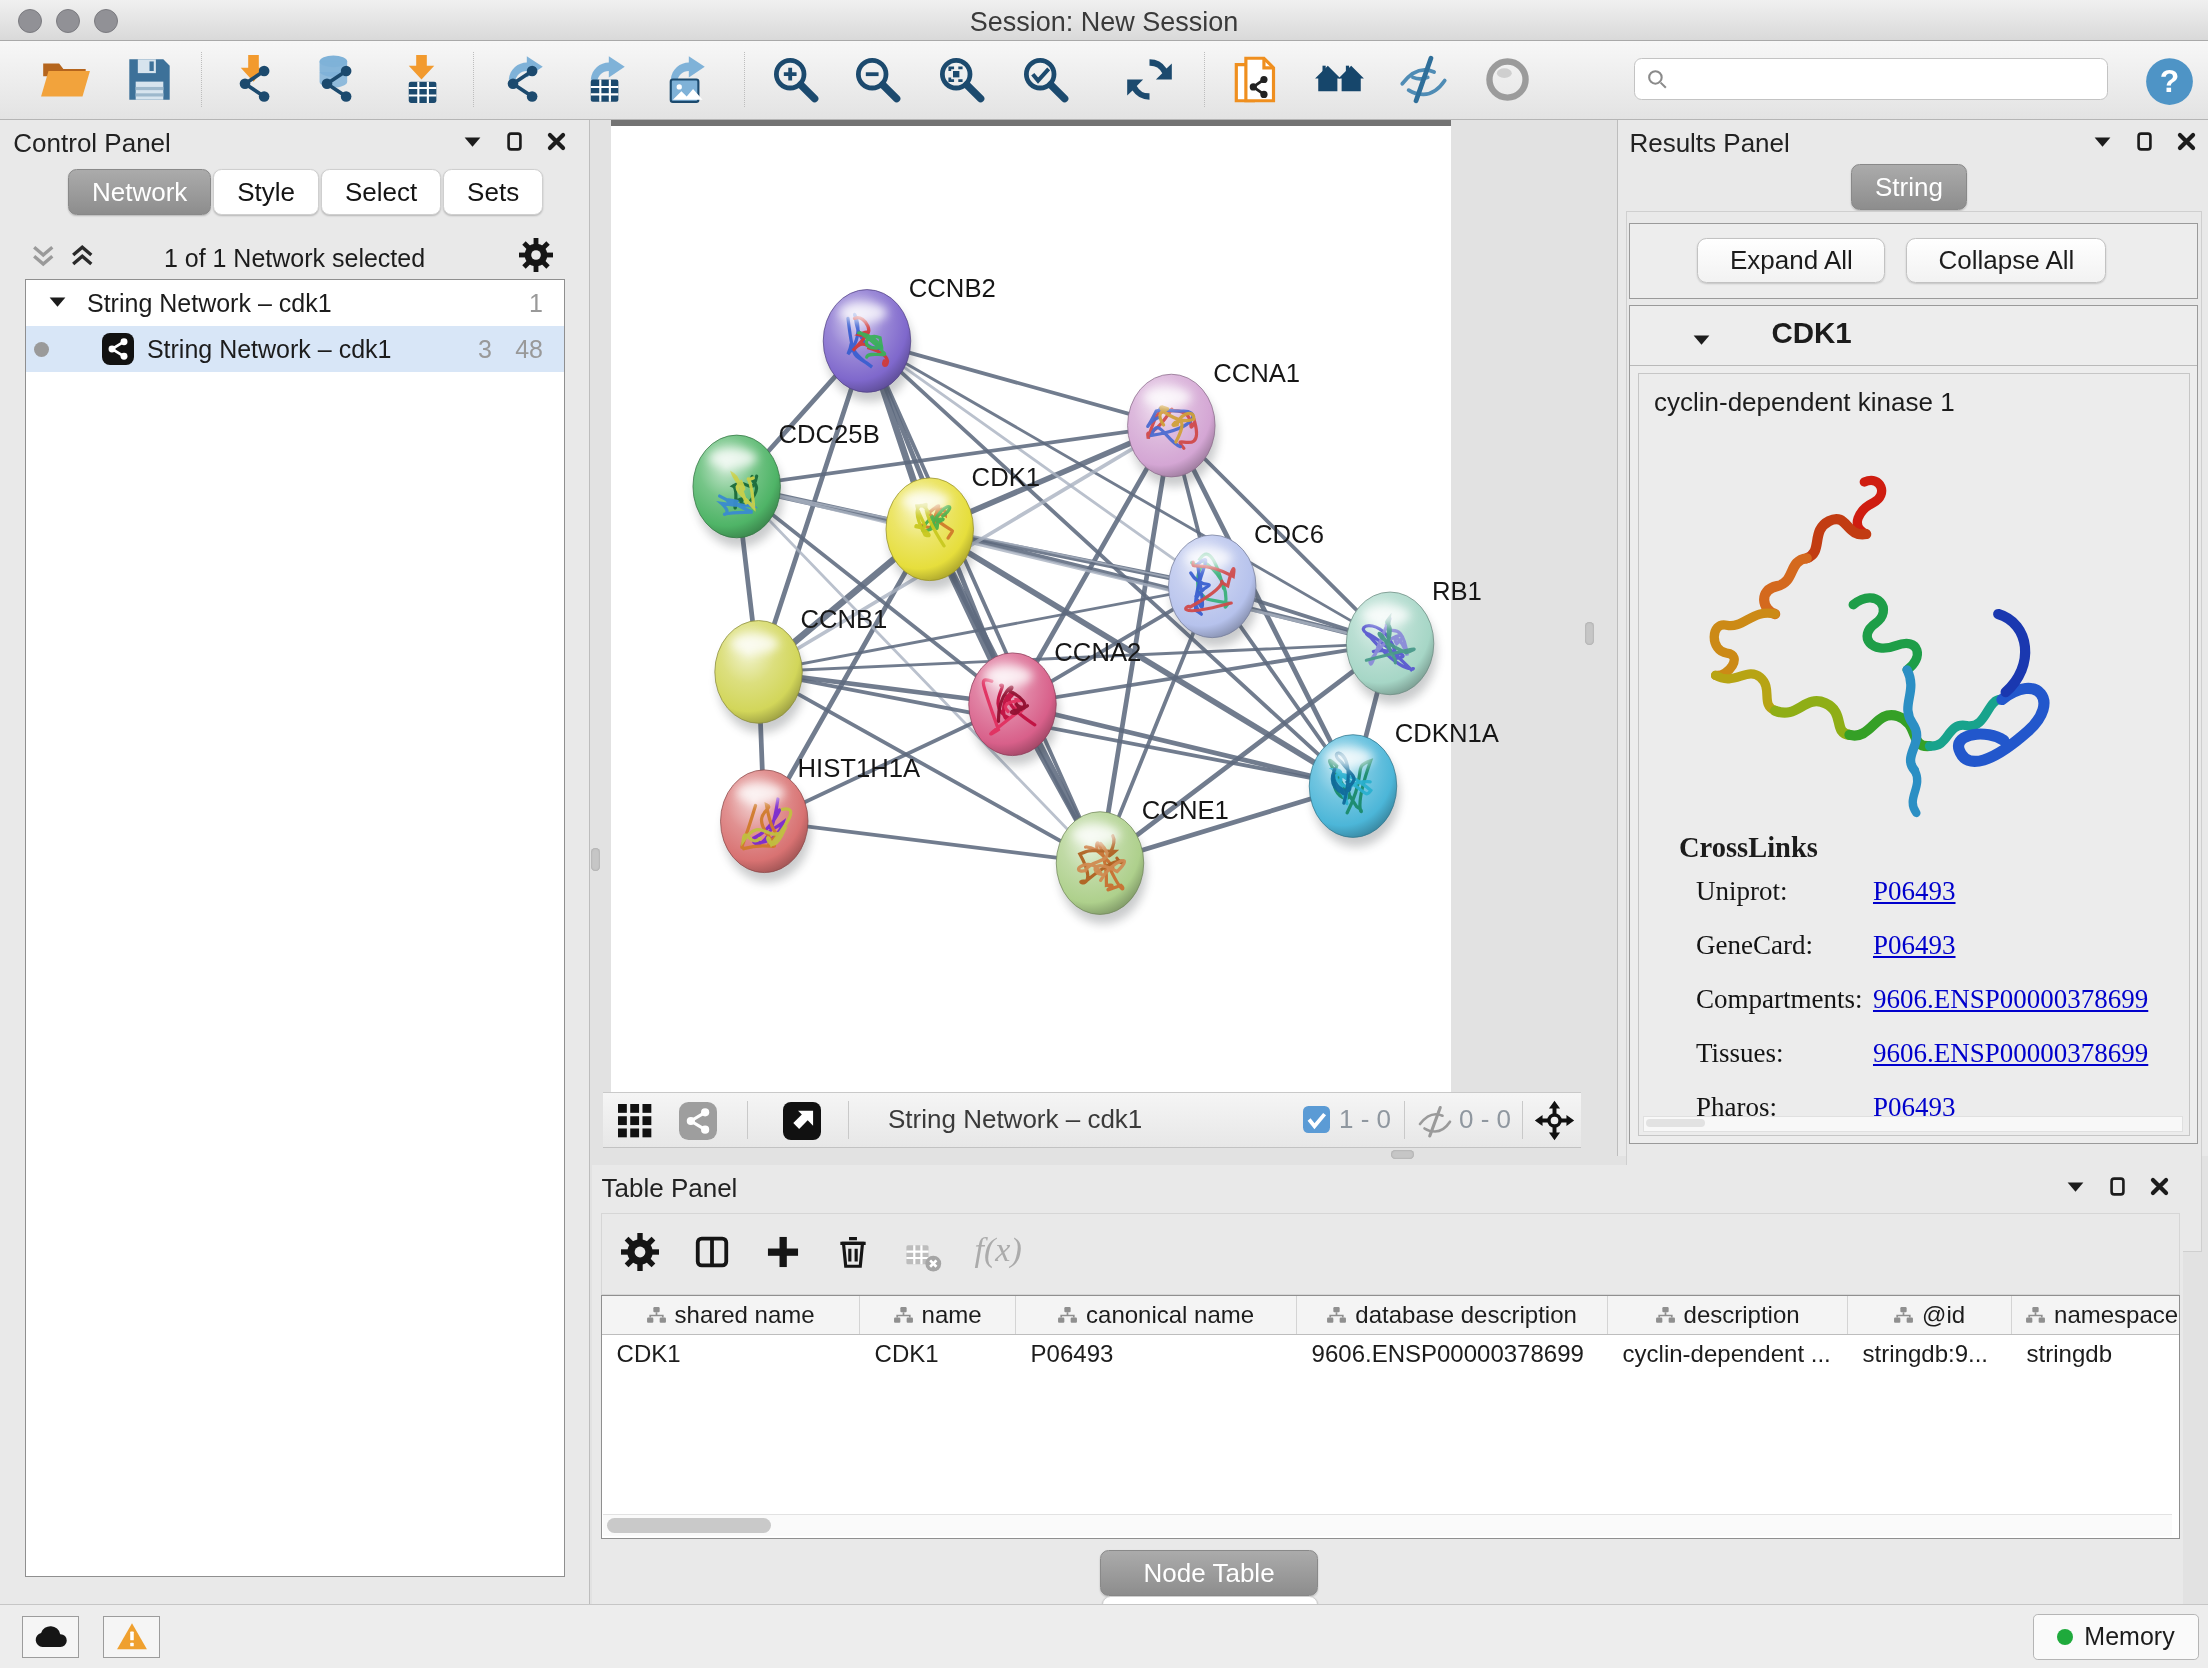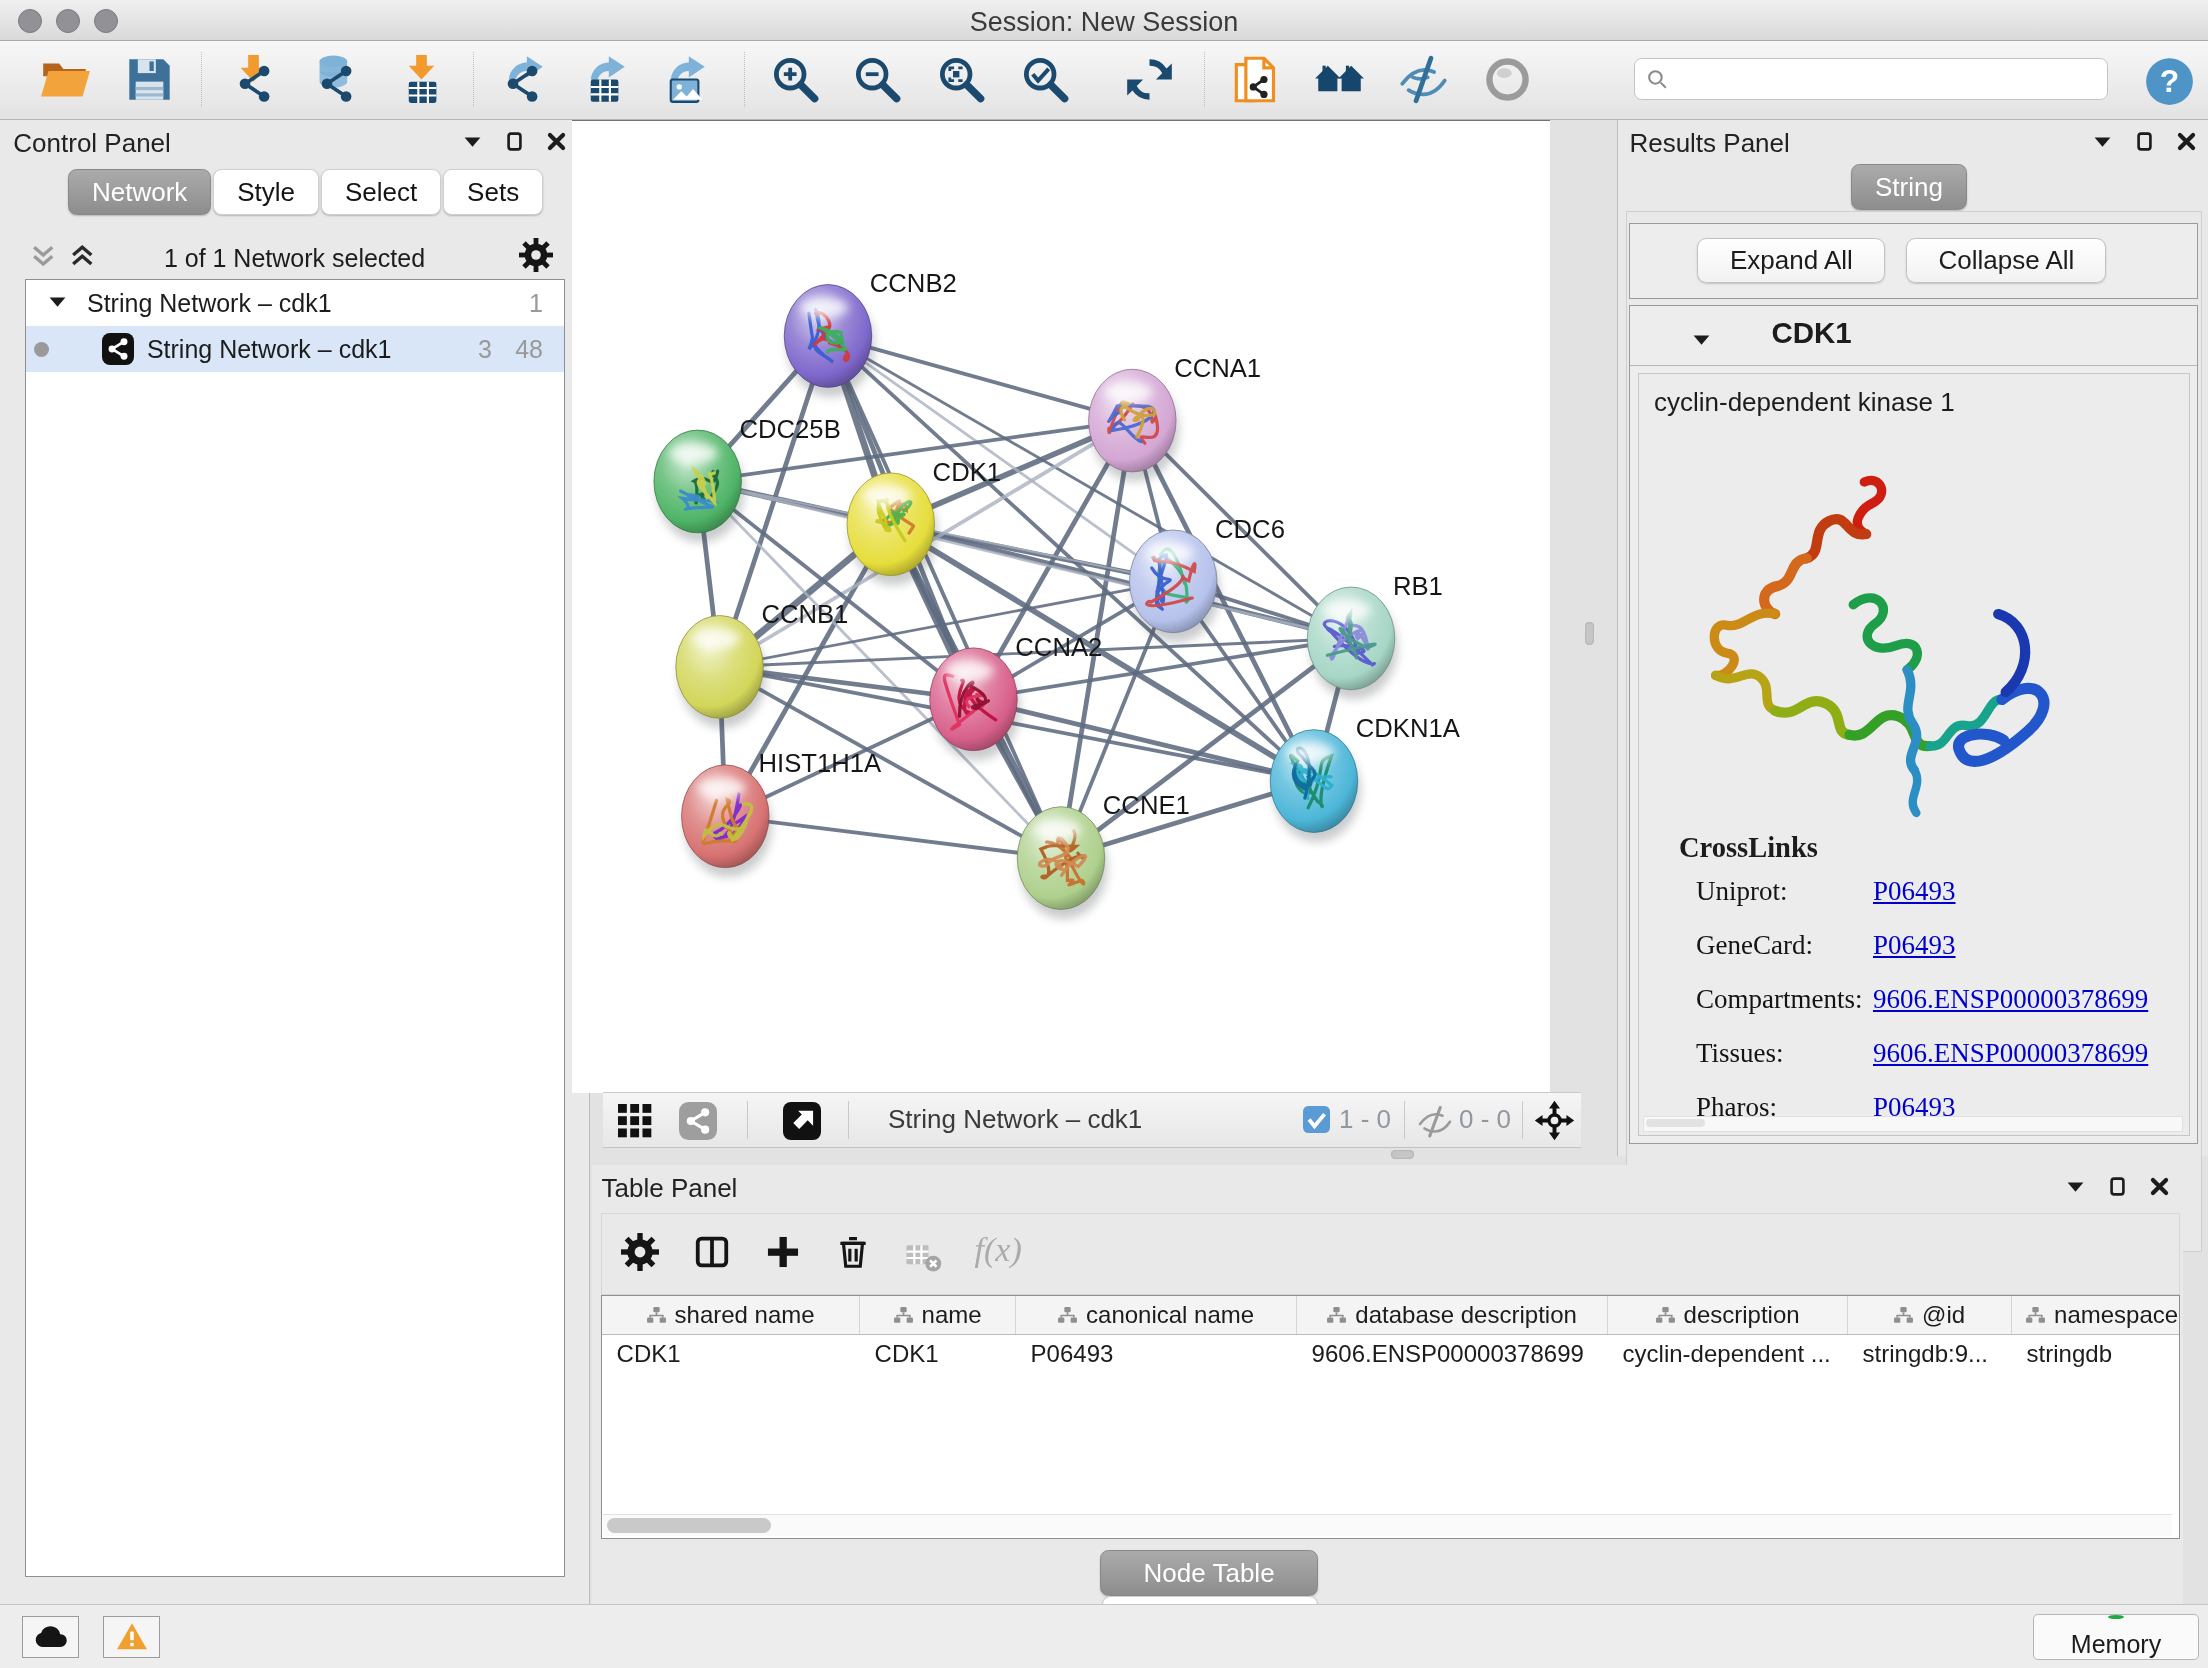--- a/index.html
+++ b/index.html
@@ -32,21 +32,21 @@
     box-shadow:0 1px 1.9px rgba(0,0,0,.22);}
   .tab.active{background:linear-gradient(#ababab,#8d8d8d);border:1px solid #898989;color:#fff;}
   
   .cp{left:0;top:120px;width:589px;height:1488px;border-right:1px solid #bdbdbd;}
   .treebox{background:#fff;border:1.9px solid #8f8f8f;}
   .trow{position:relative;height:46px;font-size:25px;display:flex;align-items:center;}
   .trow .cnt{color:#999;}
   .selrow{background:#d8e6f7;}
   .nodeicon{width:32px;height:32px;}
   
-  .netcanvas{left:572px;top:120px;width:978px;height:972px;background:#fff;border-top:1px solid #737373;}
+  .netcanvas{left:611px;top:120px;width:840px;height:972px;background:#fff;border-top:6px solid #737373;}
   .nettb{left:603px;top:1092px;width:978px;height:54px;background:linear-gradient(#f5f5f5,#e7e7e7);
      border-top:1px solid #c9c9c9;border-bottom:1px solid #c2c2c2;font-size:26px;}
   .nettb .vsep{position:absolute;top:7.6px;height:38px;border-left:1px solid #c9c9c9;}
   .graycnt{color:#8f979f;}
   .handle{background:#c6c6c6;border-radius:7.6px;box-shadow:inset 0 0 1.9px #949494;}
   
   .rp{left:1617px;top:120px;width:592px;height:1036px;border-left:1px solid #bdbdbd;}
   .rbox{border:1.9px solid #9a9a9a;background:#ededed;}
   .btnw{background:linear-gradient(#ffffff,#f2f2f2);border:1px solid #c2c2c2;border-radius:9.5px;
     font-size:26px;text-align:center;box-shadow:0 1px 1.9px rgba(0,0,0,.18);}
@@ -67,21 +67,21 @@
   .hscroll{position:absolute;left:1.9px;bottom:1.9px;height:21px;background:#fafafa;border-top:1px solid #e2e2e2;}
   .hthumb{position:absolute;left:3.8px;top:2.9px;width:164px;height:15px;background:#c9c9c9;border-radius:7.6px;}
   .bottomtabs{left:1100px;top:1550px;display:flex;flex-direction:column;}
   .bottomtabs .tab{border-radius:8.6px;padding:6.7px 25px;}
   
   .statusbar{left:0;top:1604px;width:2208px;height:65px;background:#ededed;border-top:1px solid #c6c6c6;}
   .sbtn{top:11.4px;width:55px;height:40px;background:#f5f5f5;border:1.9px solid #9c9c9c;
     display:flex;align-items:center;justify-content:center;}
   .sbtn svg{width:34px;height:28.5px;}
   .membtn{left:2033px;top:8.6px;width:164px;height:44px;background:#fafafa;border:1px solid #b5b5b5;
-    border-radius:4.8px;display:flex;align-items:center;justify-content:center;gap:11px;font-size:25px;flex-direction:column;}
+    border-radius:4.8px;display:flex;align-items:center;justify-content:center;gap:11px;font-size:25px;}
   .memdot{width:16px;height:16px;border-radius:50%;background:#1faa3c;}
 </style>
 </head>
 <body>
 
 <div class="app">
 
   <div class="abs titlebar">
     <div class="abs tl" style="left:18px;"></div>
     <div class="abs tl" style="left:56px;"></div>

